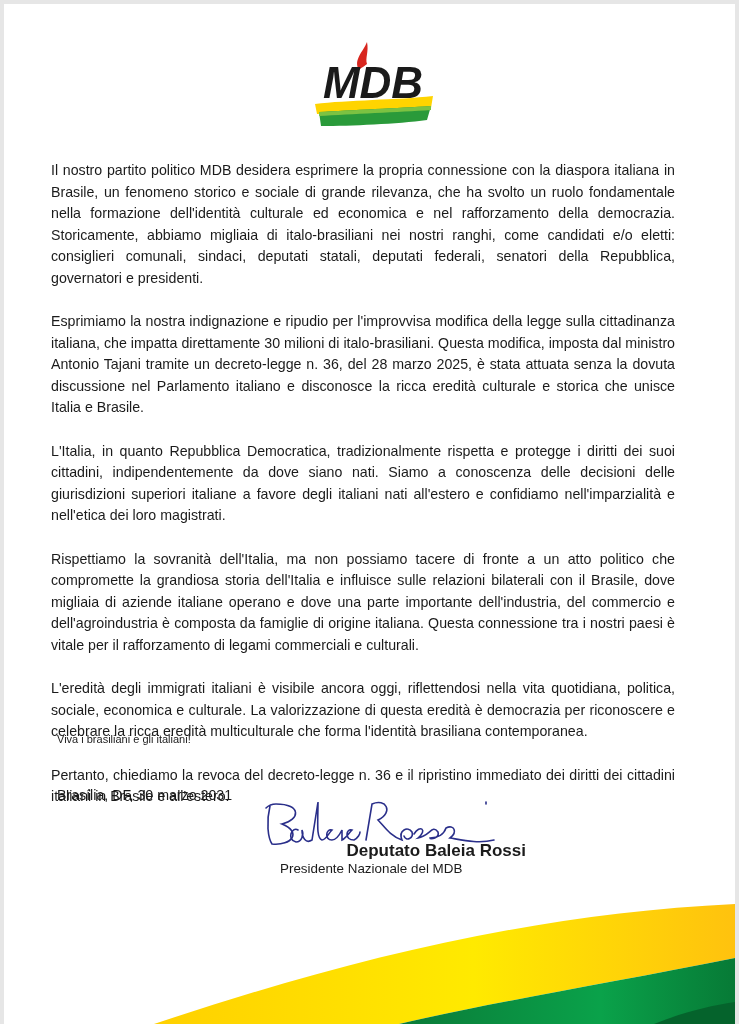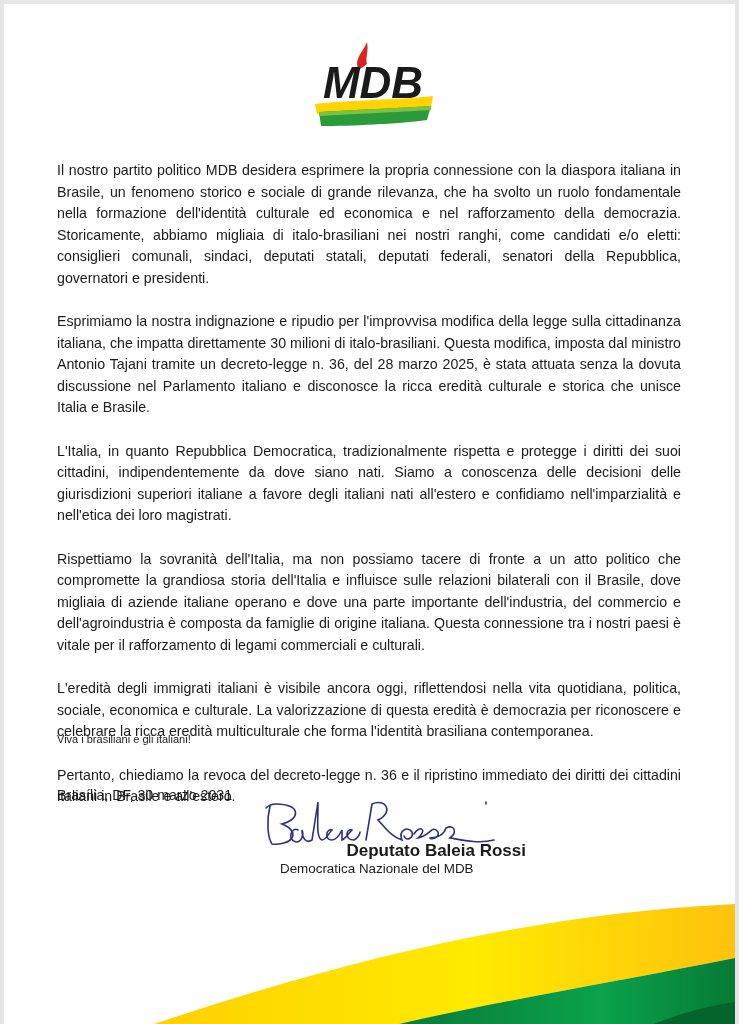--- a/index.html
+++ b/index.html
@@ -11,21 +11,21 @@
     .page {
       position: absolute; left: 4px; top: 4px;
       width: 731px; height: 1020px;
       background: #ffffff;
       overflow: hidden;
     }
     .logo {
       position: absolute; left: 303px; top: 38px; width: 132px; height: 86px;
     }
     .body-text {
-      position: absolute; left: 53px; top: 156px; width: 624px;
+      position: absolute; left: 47px; top: 156px; width: 624px;
       color: #1b1b1b; font-size: 14.2px; line-height: 21.5px;
     }
     .para { margin: 0 0 22px 0; text-align: justify; }
     .date { position: absolute; left: 53px; top: 783px; font-size: 14.2px; color: #1b1b1b; }
     .closing { position: absolute; left: 53px; top: 729px; font-size: 11px; color: #1b1b1b; }
     .sig-block { position: absolute; left: 240px; top: 790px; width: 260px; height: 90px; }
     .sig-svg { position: absolute; left: 18px; top: 0; width: 240px; height: 56px; }
     .sig-name {
       position: absolute; left: 0; width: 242px; top: 47px; text-align: right;
       font-weight: bold; font-size: 17px; color: #1b1b1b; left: 40px;
@@ -64,21 +64,21 @@
     <svg class="sig-svg" viewBox="0 0 240 56">
       <g fill="none" stroke="#2a2f8a" stroke-width="1.6" stroke-linecap="round">
         <path d="M8 12 C4 28 6 44 10 50 C30 52 40 38 20 30 C38 26 40 10 14 10 C10 10 6 12 4 14"></path>
         <path d="M36 36 C30 32 24 46 34 48 C40 48 42 40 40 36 C40 44 44 50 50 46 L56 8 C56 28 54 44 60 46 C64 46 66 40 70 36 C64 34 62 46 70 46 C74 46 78 40 80 36 L80 46 C84 44 86 40 90 36 C84 34 82 46 92 46 C96 44 98 40 98 38"></path>
         <path d="M104 46 L110 10 C124 4 132 18 116 26 C122 32 128 42 140 46 C136 36 146 32 150 38 C152 44 144 48 142 42"></path>
         <path d="M152 40 C158 30 166 36 156 44 C168 42 170 30 176 38 C178 44 168 46 168 44 C176 44 182 40 184 34 C192 30 196 38 188 44 C200 46 216 50 232 46"></path>
         <path d="M224 8 L224 10"></path>
       </g>
     </svg>
     <div class="sig-name">Deputato Baleia Rossi</div>
-    <div class="sig-role">Democratica Nazionale del MDB</div>
+    <div class="sig-role">Presidente Nazionale del MDB</div>
   </div>
 
   <svg class="swoosh" viewBox="0 0 731 140" preserveAspectRatio="none">
     <defs>
       <linearGradient id="yg" x1="0" y1="0" x2="1" y2="0">
         <stop offset="0" stop-color="#ffd000"></stop>
         <stop offset="0.55" stop-color="#ffea00"></stop>
         <stop offset="1" stop-color="#ffc20e"></stop>
       </linearGradient>
       <linearGradient id="gg" x1="0" y1="0" x2="1" y2="0">

